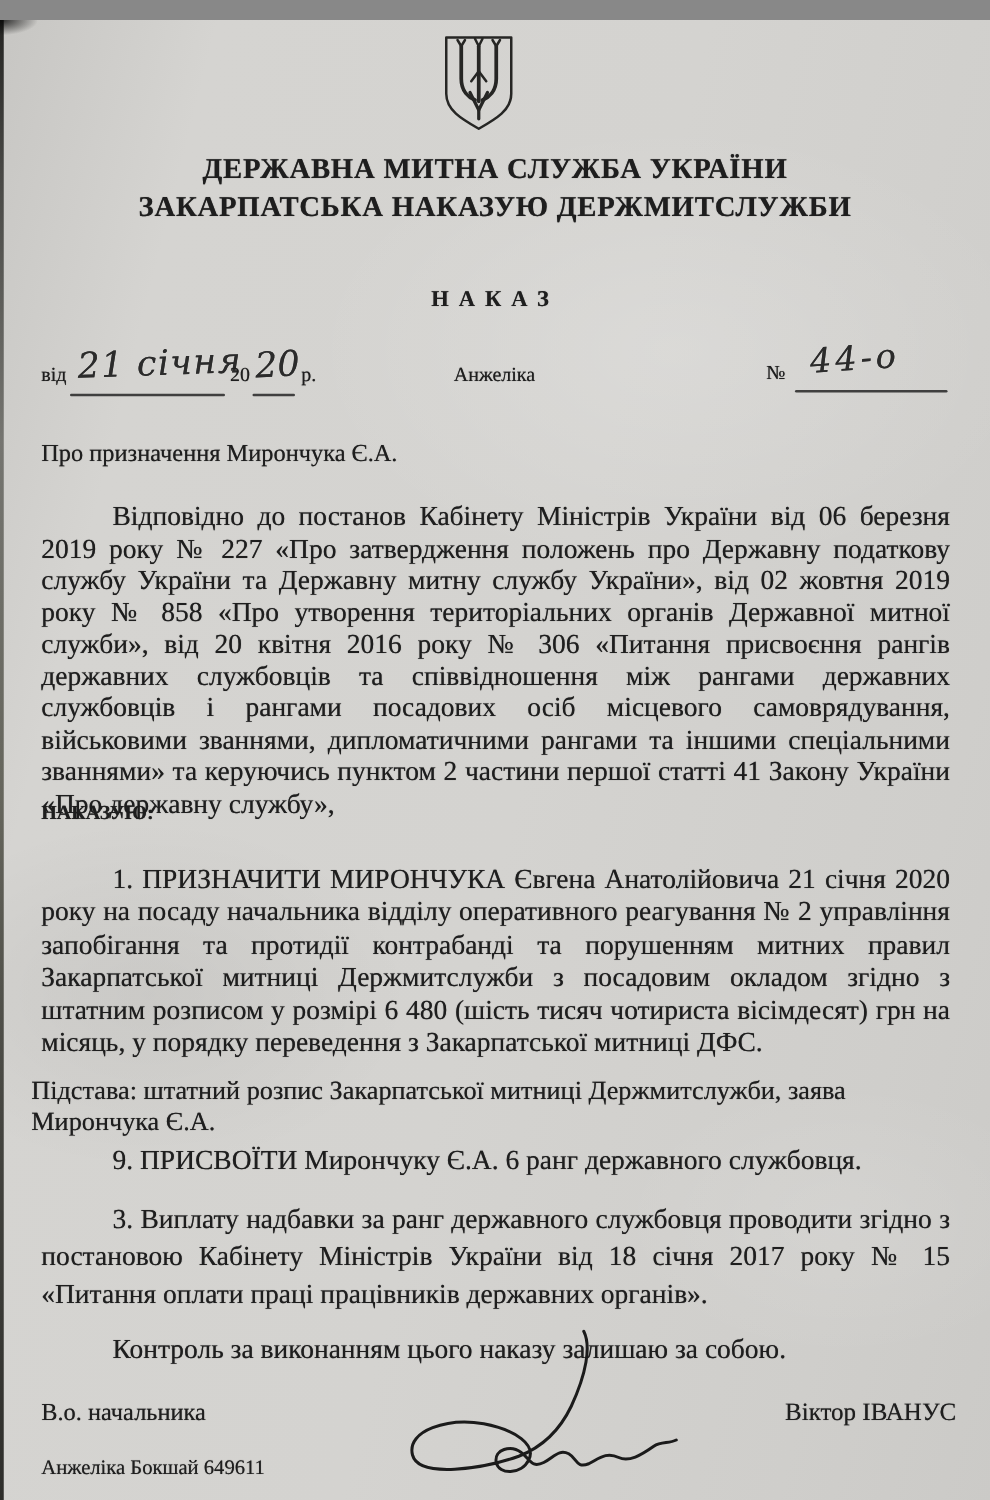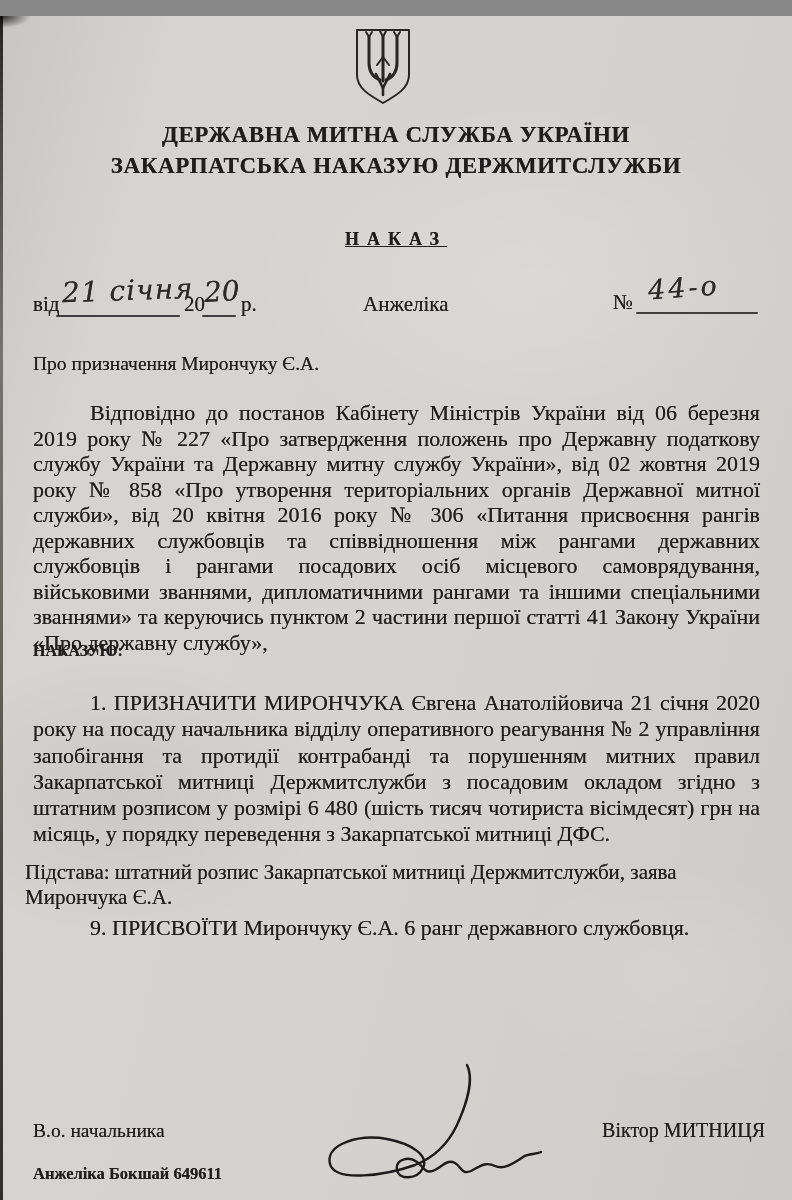--- a/index.html
+++ b/index.html
@@ -27,23 +27,23 @@
     background:radial-gradient(ellipse at 0 0, rgba(8,8,8,.85), transparent 72%);
   }
   .org-header {
     top:103px; left:0; width:100%;
     text-align:center; font-weight:bold;
     font-size:23px; line-height:31px; letter-spacing:0.6px;
   }
   .doc-type {
     top:213px; left:0; width:100%;
     text-align:center; font-weight:bold;
-    font-size:18px; letter-spacing:8px;text-decoration:underline;
+    font-size:18px; letter-spacing:8px;
   }
-  .meta-label { font-size:21px; }
+  .meta-label { font-size:16px; }
   .hw {
     font-family:"DejaVu Serif", serif; font-style:italic;
     color:#2b2b2b; text-shadow:0 0 0.5px rgba(35,35,35,.8);
   }
   .rule { position:absolute; height:2px; background:rgba(30,30,30,.82); border-radius:1px; }
   .body-par {
     font-size:22px; text-align:justify; text-align-last:left;
     width:727px; left:33px;
   }
   .indent { text-indent:57px; }
@@ -86,37 +86,39 @@
   <div class="t hw" style="left:204px; top:259px; font-size:28px; transform:rotate(-3deg);">20</div>
   <div class="rule" style="left:202px; top:299px; width:34px;"></div>
   <div class="t meta-label" style="left:241px; top:276px;">р.</div>
 
   <div class="t meta-label" style="left:363px; top:276px;">Анжеліка</div>
 
   <div class="t meta-label" style="left:613px; top:274px;">№</div>
   <div class="t hw" style="left:648px; top:256px; font-size:27px; letter-spacing:3px; transform:rotate(-4deg);">44-о</div>
   <div class="rule" style="left:636px; top:296px; width:122px;"></div>
 
-  <div class="t" style="left:33px; top:337px; font-size:19.5px;">Про призначення Мирончуку Є.А.</div>
+  <div class="t" style="left:33px; top:337px; font-size:19.5px;">Про призначення Мирончука Є.А.</div>
 
   <div class="t body-par indent" style="top:384px; line-height:25.5px;">Відповідно до постанов Кабінету Міністрів України від 06 березня 2019 року № 227 «Про затвердження положень про Державну податкову службу України та Державну митну службу України», від 02 жовтня 2019 року № 858 «Про утворення територіальних органів Державної митної служби», від 20 квітня 2016 року № 306 «Питання присвоєння рангів державних службовців та співвідношення між рангами державних службовців і рангами посадових осіб місцевого самоврядування, військовими званнями, дипломатичними рангами та іншими спеціальними званнями» та керуючись пунктом 2 частини першої статті 41 Закону України «Про державну службу»,</div>
 
   <div class="t" style="left:33px; top:626px; font-size:16px; font-weight:bold;">НАКАЗУЮ:</div>
 
   <div class="t body-par indent" style="top:674px; line-height:26.3px;">1. ПРИЗНАЧИТИ МИРОНЧУКА Євгена Анатолійовича 21 січня 2020 року на посаду начальника відділу оперативного реагування № 2 управління запобігання та протидії контрабанді та порушенням митних правил Закарпатської митниці Держмитслужби з посадовим окладом згідно з штатним розписом у розмірі 6 480 (шість тисяч чотириста вісімдесят) грн на місяць, у порядку переведення з Закарпатської митниці ДФС.</div>
 
   <div class="t" style="left:25px; top:844px; width:745px; font-size:21px;">Підстава: штатний розпис Закарпатської митниці Держмитслужби, заява Мирончука Є.А.</div>
 
   <div class="t body-par indent" style="top:899px;">9. ПРИСВОЇТИ Мирончуку Є.А. 6 ранг державного службовця.</div>
 
+  <div class="t body-par indent" style="top:944px; line-height:30px;">3. Виплату надбавки за ранг державного службовця проводити згідно з постановою Кабінету Міністрів України від 18 січня 2017 року № 15 «Питання оплати праці працівників державних органів».</div>
 
+  <div class="t body-par indent" style="top:1050px;">Контроль за виконанням цього наказу залишаю за собою.</div>
 
   <div class="t" style="left:33px; top:1104px; font-size:19.5px;">В.о. начальника</div>
-  <div class="t" style="right:27px; top:1103px; font-size:20px;">Віктор МИТНИЦЯ</div>
-  <div class="t" style="left:33px; top:1148px; font-size:16.5px;font-weight:bold;">Анжеліка Бокшай 649611</div>
+  <div class="t" style="right:27px; top:1103px; font-size:20px;">Віктор ІВАНУС</div>
+  <div class="t" style="left:33px; top:1148px; font-size:16.5px;">Анжеліка Бокшай 649611</div>
 
   <svg class="sig-svg" style="left:315px; top:1035px;" width="270" height="160" viewBox="0 0 270 160">
     <path d="M152 14
              C158 26 154 48 142 74
              C132 95 118 107 100 114
              C72 124 20 132 15 113
              C10 93 44 83 72 88
              C98 93 114 105 108 117
              C102 129 84 129 82 119
              C80 108 94 105 102 111

